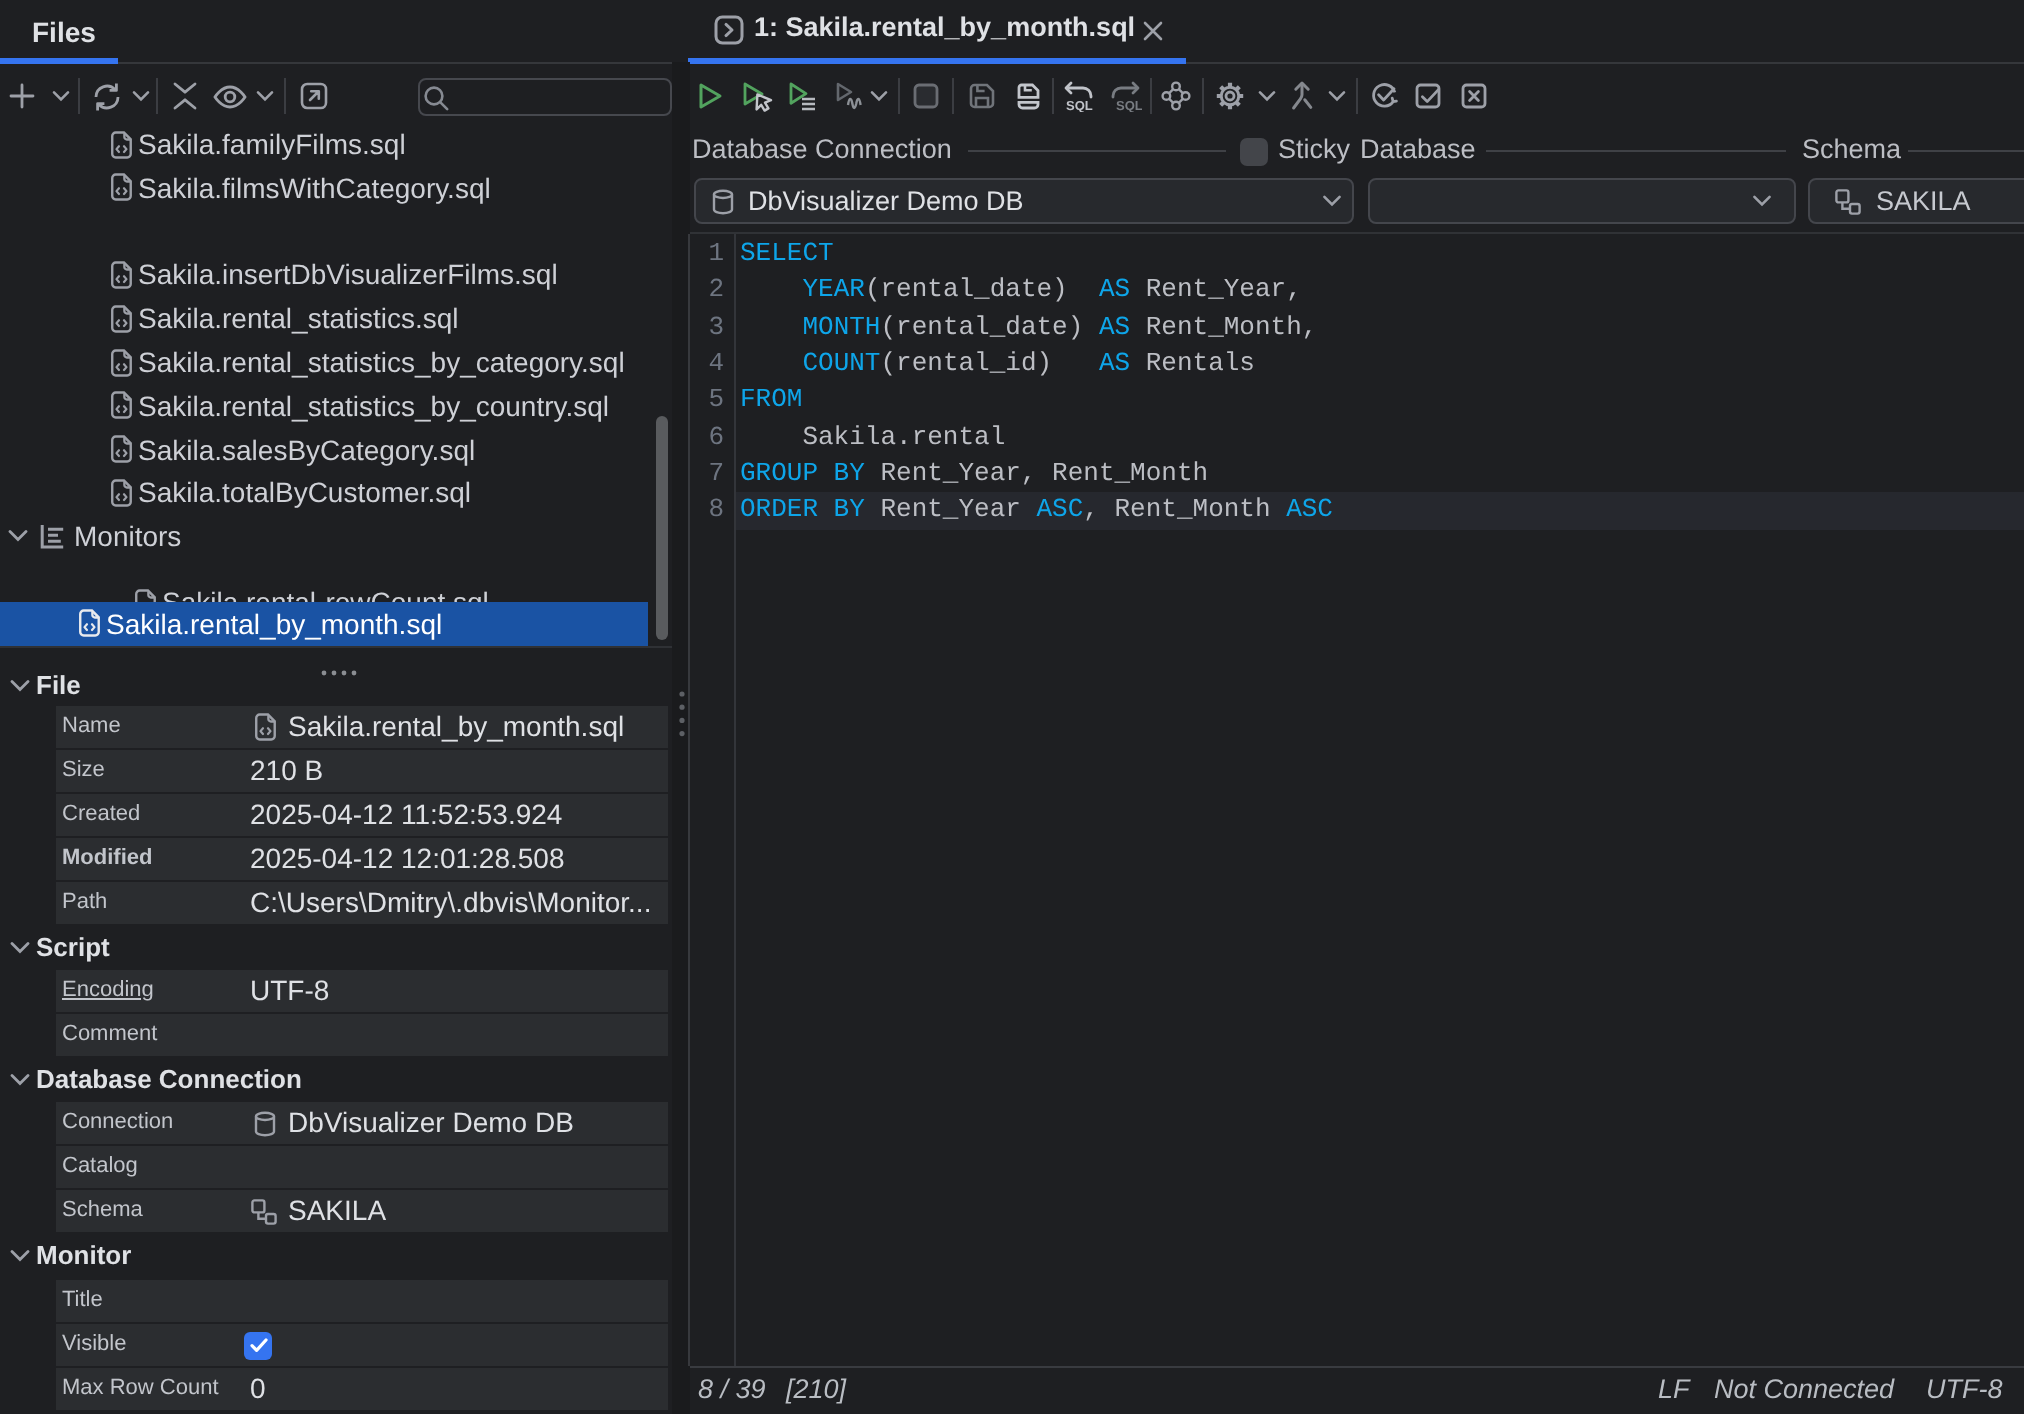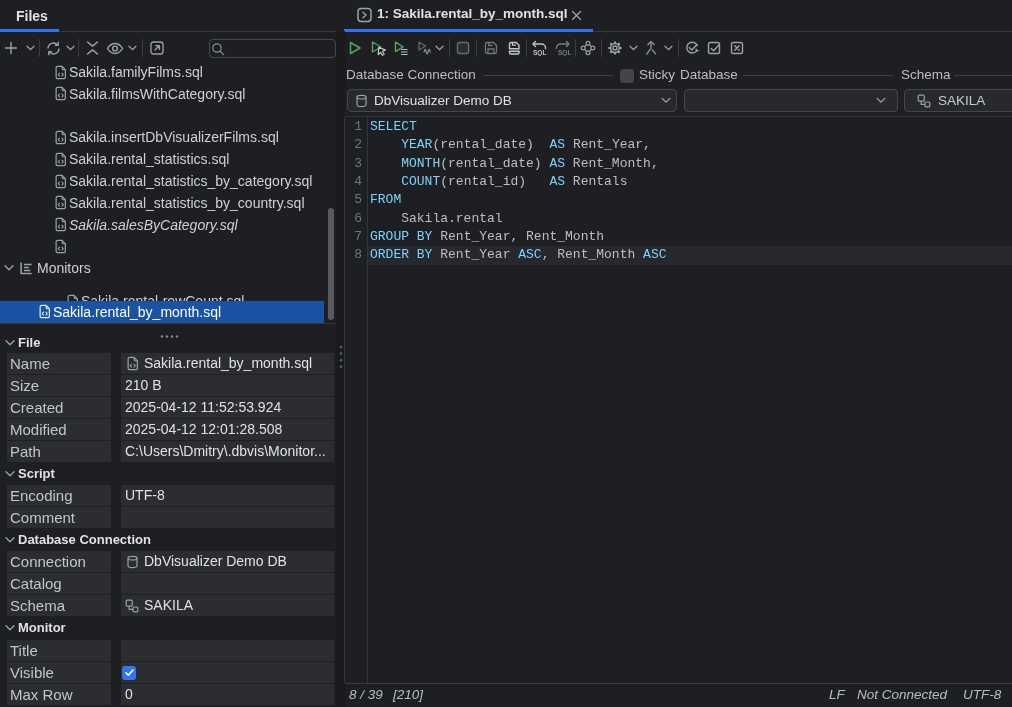--- a/index.html
+++ b/index.html
@@ -15,29 +15,29 @@
 .sep { position:absolute; width:1px; height:18px; top:39px; background:#3b3d42; }
 .icon { position:absolute; }
 .bold { font-weight:bold; }
 .bluebar { position:absolute; top:29px; height:3px; background:#3574f0; }
 
 .trow { position:absolute; left:0; width:336px; height:22px; line-height:22px; color:#ced0d6; font-size:14px; }
 .trow.sel { background:#1a53a4; color:#fff; width:324px; }
 .trow .txt { position:absolute; top:0; }
 
 .pcell { position:absolute; background:#2b2d30; height:21px; line-height:21px; }
-.plabel { left:7px; width:104px; padding-left:3px; color:#c2c5cb; font-size:15px; }
+.plabel { left:28px; width:104px; padding-left:3px; color:#c2c5cb; font-size:11px; }
 .pvalue { left:121px; width:213px; color:#dfe1e5; font-size:14px; }
 .phead { position:absolute; left:18px; height:20px; line-height:20px; font-weight:bold; color:#dfe1e5; font-size:13px; }
 
 #gutter { position:absolute; left:345px; top:118px; width:17px; text-align:right;
   font-family:"Liberation Mono", monospace; font-size:13px; line-height:18.33px; color:#6d7480; }
 #code { position:absolute; left:370px; top:118px; font-family:"Liberation Mono", monospace;
   font-size:13px; line-height:18.33px; color:#bcbec4; white-space:pre; }
-.kw { color:#7dd3fc; }
+.kw { color:#0ea5e9; }
 #curline { position:absolute; left:368px; top:246.3px; width:644px; height:18.3px; background:#26282e; }
 
 .combo { position:absolute; top:89px; height:23px; background:#27292d;
   border:1px solid #44464c; border-radius:4px; }
 .dashline { position:absolute; top:75px; height:1px; background:#3f4146; }
 .lbl { position:absolute; top:68px; height:14px; line-height:14px; color:#bcbec4; font-size:13.5px; }
 .stxt { position:absolute; top:687px; color:#b9bdc3; font-size:13.5px;font-style:italic; }
 </style>
 </head>
 <body>
@@ -142,26 +142,27 @@
 <div class="trow" style="top:191.8px;">
       <svg class="icon" style="left:54px;top:3.5px;" width="13" height="15" viewBox="0 0 13.5 15.5">
         <use href="#sqlfile" stroke="#9da0a8"></use>
       </svg>
       <span class="txt" style="left:69px;">Sakila.rental_statistics_by_country.sql</span>
     </div>
 <div class="trow" style="top:213.6px;">
       <svg class="icon" style="left:54px;top:3.5px;" width="13" height="15" viewBox="0 0 13.5 15.5">
         <use href="#sqlfile" stroke="#9da0a8"></use>
       </svg>
-      <span class="txt" style="left:69px;font-style:italic;">Sakila.salesByCategory.sql</span>
+      <span class="txt" style="left:69px;">Sakila.salesByCategory.sql</span>
     </div>
 <div class="trow" style="top:235.4px;">
       <svg class="icon" style="left:54px;top:3.5px;" width="13" height="15" viewBox="0 0 13.5 15.5">
         <use href="#sqlfile" stroke="#9da0a8"></use>
       </svg>
+      <span class="txt" style="left:69px;">Sakila.totalByCustomer.sql</span>
     </div>
 <div class="trow" style="top:257.2px;">
   <svg class="icon" style="left:4px;top:8px;" width="10" height="6" viewBox="0 0 10 6">
         <path d="M1 .8L5 4.8 9 .8" fill="none" stroke="#9da0a8" stroke-width="1.4" stroke-linecap="round"></path>
       </svg>
   <svg class="icon" style="left:19px;top:4px;" width="14" height="14" viewBox="0 0 14 14">
         <use href="#monicon" stroke="#9da0a8"></use>
       </svg>
   <span class="txt" style="left:37px;">Monitors</span>
     </div>
@@ -212,34 +213,34 @@
       <span style="position:absolute;left:23px;">Sakila.rental_by_month.sql</span>
     </div>
 <div class="pcell plabel" style="top:374.5px;">Size</div>
 <div class="pcell pvalue" style="top:374.5px;">
       <span style="position:absolute;left:4px;">210 B</span>
     </div>
 <div class="pcell plabel" style="top:396.5px;">Created</div>
 <div class="pcell pvalue" style="top:396.5px;">
       <span style="position:absolute;left:4px;">2025-04-12 11:52:53.924</span>
     </div>
-<div class="pcell plabel" style="top:418.5px;">Modified</div>
+<div class="pcell plabel" style="top:418.5px;font-weight:bold;">Modified</div>
 <div class="pcell pvalue" style="top:418.5px;">
       <span style="position:absolute;left:4px;">2025-04-12 12:01:28.508</span>
     </div>
 <div class="pcell plabel" style="top:440.5px;">Path</div>
 <div class="pcell pvalue" style="top:440.5px;">
       <span style="position:absolute;left:4px;">C:\Users\Dmitry\.dbvis\Monitor...</span>
     </div>
 
 <svg class="icon" style="left:5px;top:471px;" width="10" height="6" viewBox="0 0 10 6">
       <path d="M1 .8L5 4.8 9 .8" fill="none" stroke="#9da0a8" stroke-width="1.4" stroke-linecap="round"></path>
     </svg>
 <div class="phead" style="top:464px;">Script</div>
-<div class="pcell plabel" style="top:485px;">Encoding</div>
+<div class="pcell plabel" style="top:485px;text-decoration:underline;">Encoding</div>
 <div class="pcell pvalue" style="top:485px;">
       <span style="position:absolute;left:4px;">UTF-8</span>
     </div>
 <div class="pcell plabel" style="top:507px;">Comment</div>
 <div class="pcell pvalue" style="top:507px;"></div>
 
 <svg class="icon" style="left:5px;top:537px;" width="10" height="6" viewBox="0 0 10 6">
       <path d="M1 .8L5 4.8 9 .8" fill="none" stroke="#9da0a8" stroke-width="1.4" stroke-linecap="round"></path>
     </svg>
 <div class="phead" style="top:530px;">Database Connection</div>

